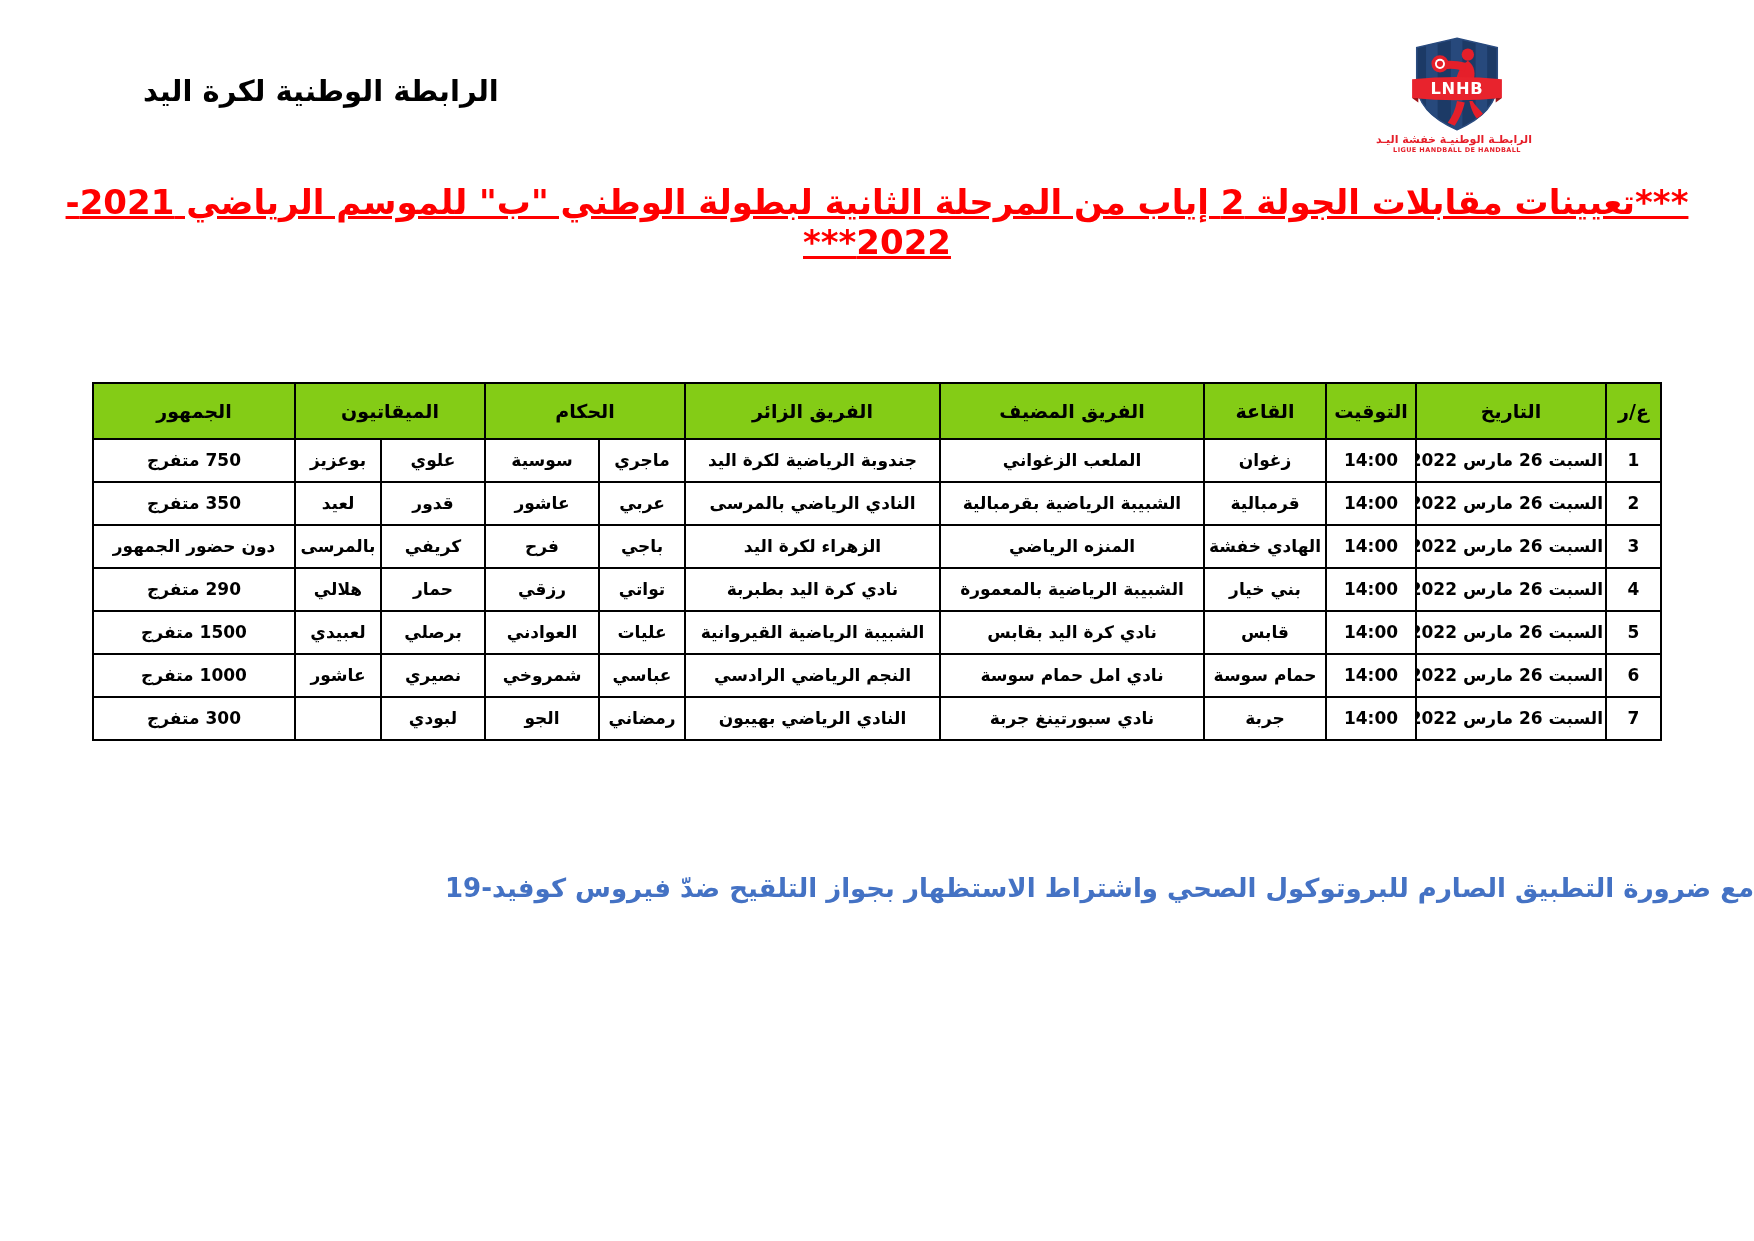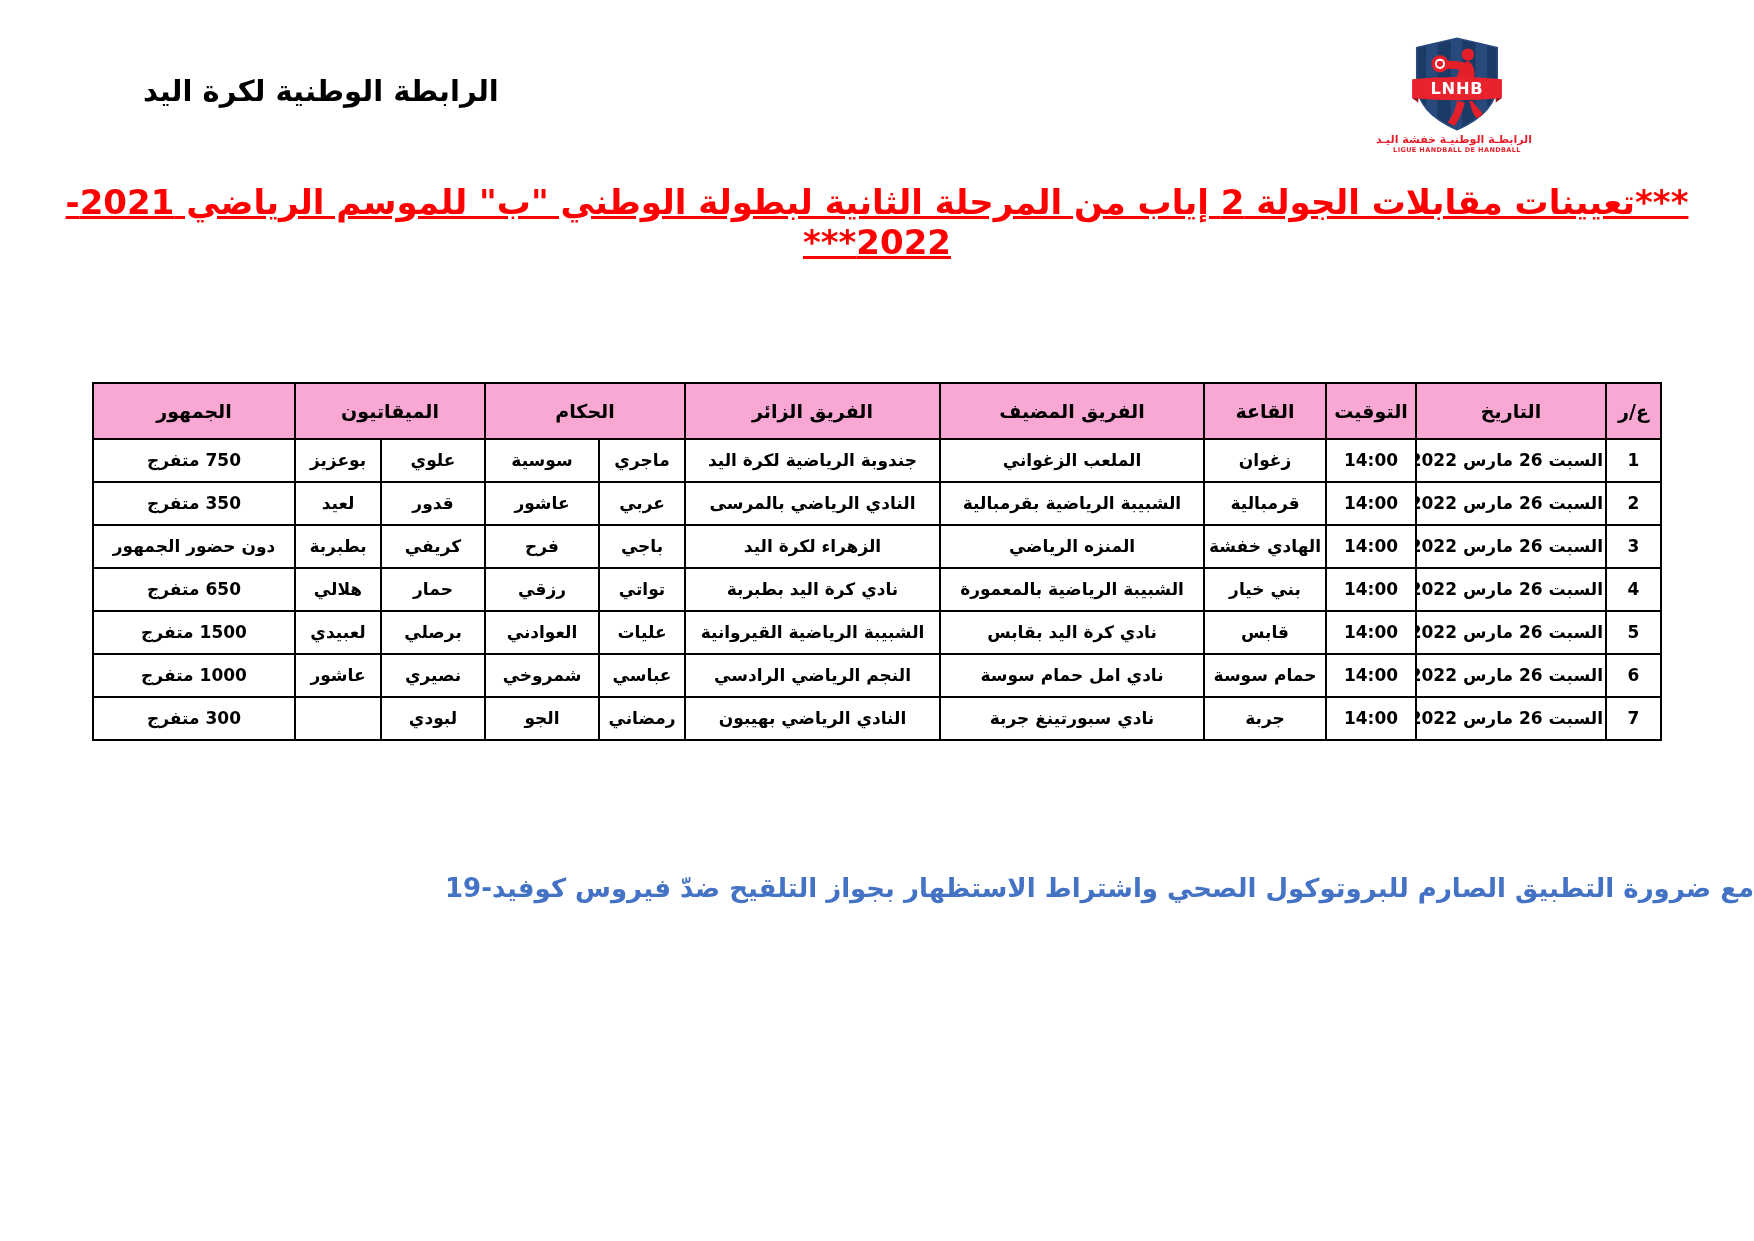--- a/index.html
+++ b/index.html
@@ -28,21 +28,21 @@
   }
   
   .table-wrap{margin:120px 92px 0 92px;}
   table.matches{
     direction:rtl;border-collapse:collapse;table-layout:fixed;width:1568px;
   }
   table.matches th,table.matches td{
     border:2px solid #000;text-align:center;vertical-align:middle;
     font-weight:bold;color:#000;padding:0 2px;overflow:hidden;white-space:nowrap;
   }
-  table.matches th{background:#f9a8d4;height:54px;font-size:19px;}
+  table.matches th{background:#84cc16;height:54px;font-size:19px;}
   table.matches td{height:41px;font-size:17px;}
   
   .footer-note{
     direction:rtl;text-align:right;color:#4472c4;font-weight:bold;
     font-size:26px;margin-top:132px;
   }
 </style>
 </head>
 <body>
 
@@ -145,35 +145,35 @@
         <tr>
           <td>3</td>
           <td>السبت 26 مارس 2022</td>
           <td>14:00</td>
           <td>الهادي خفشة</td>
           <td>المنزه الرياضي</td>
           <td>الزهراء لكرة اليد</td>
           <td>باجي</td>
           <td>فرح</td>
           <td>كريفي</td>
-          <td>بطبربة</td>
+          <td>بالمرسى</td>
           <td>دون حضور الجمهور</td>
         </tr>
         <tr>
           <td>4</td>
           <td>السبت 26 مارس 2022</td>
           <td>14:00</td>
           <td>بني خيار</td>
           <td>الشبيبة الرياضية بالمعمورة</td>
           <td>نادي كرة اليد بطبربة</td>
           <td>تواتي</td>
           <td>رزقي</td>
           <td>حمار</td>
           <td>هلالي</td>
-          <td>650 متفرج</td>
+          <td>290 متفرج</td>
         </tr>
         <tr>
           <td>5</td>
           <td>السبت 26 مارس 2022</td>
           <td>14:00</td>
           <td>قابس</td>
           <td>نادي كرة اليد بقابس</td>
           <td>الشبيبة الرياضية القيروانية</td>
           <td>عليات</td>
           <td>العوادني</td>

